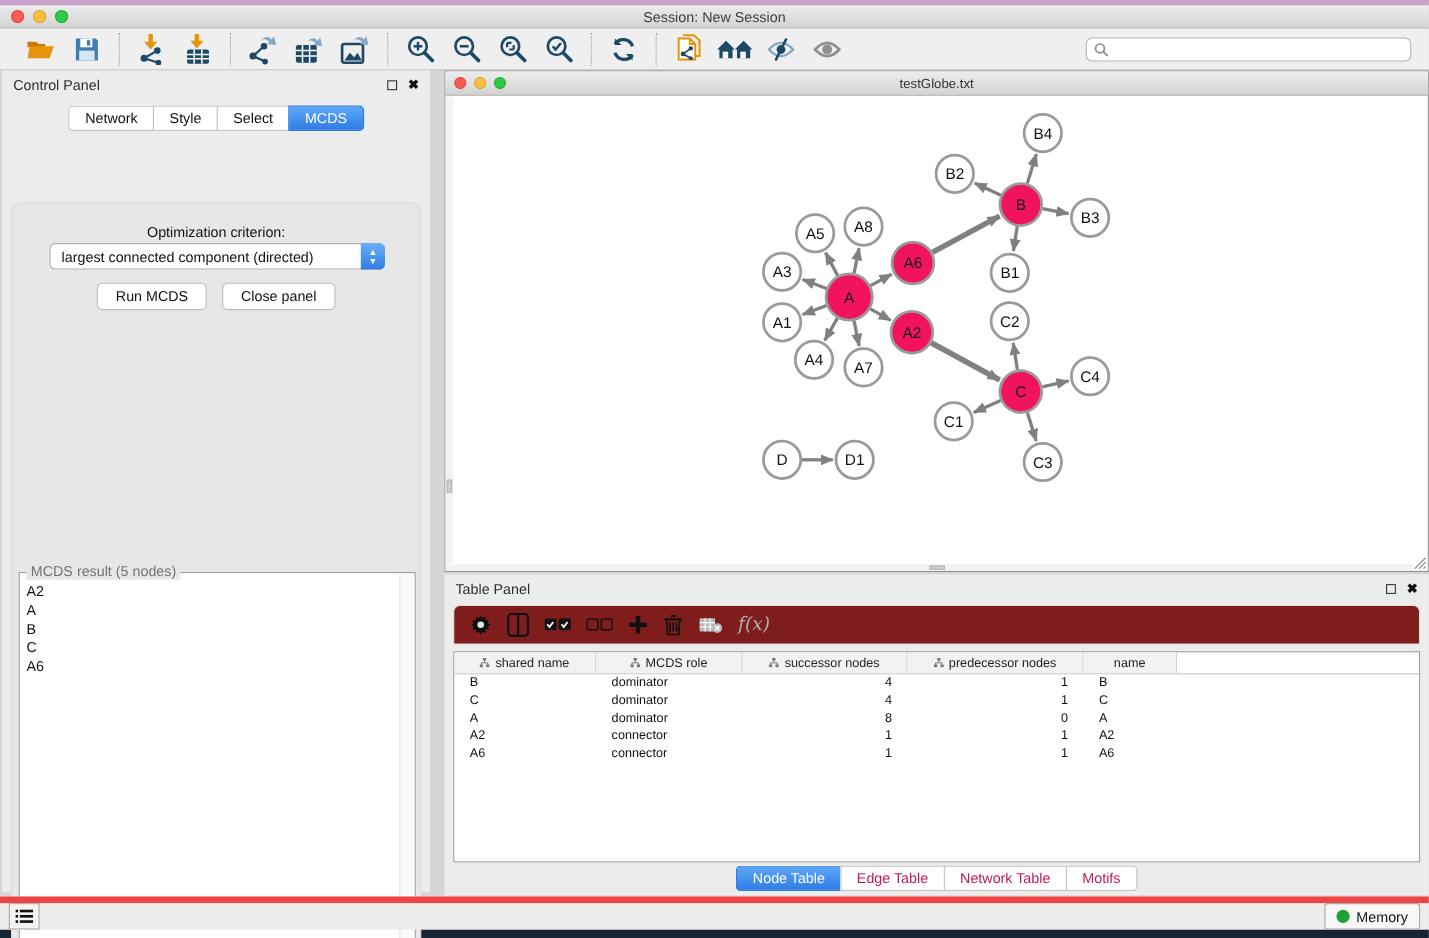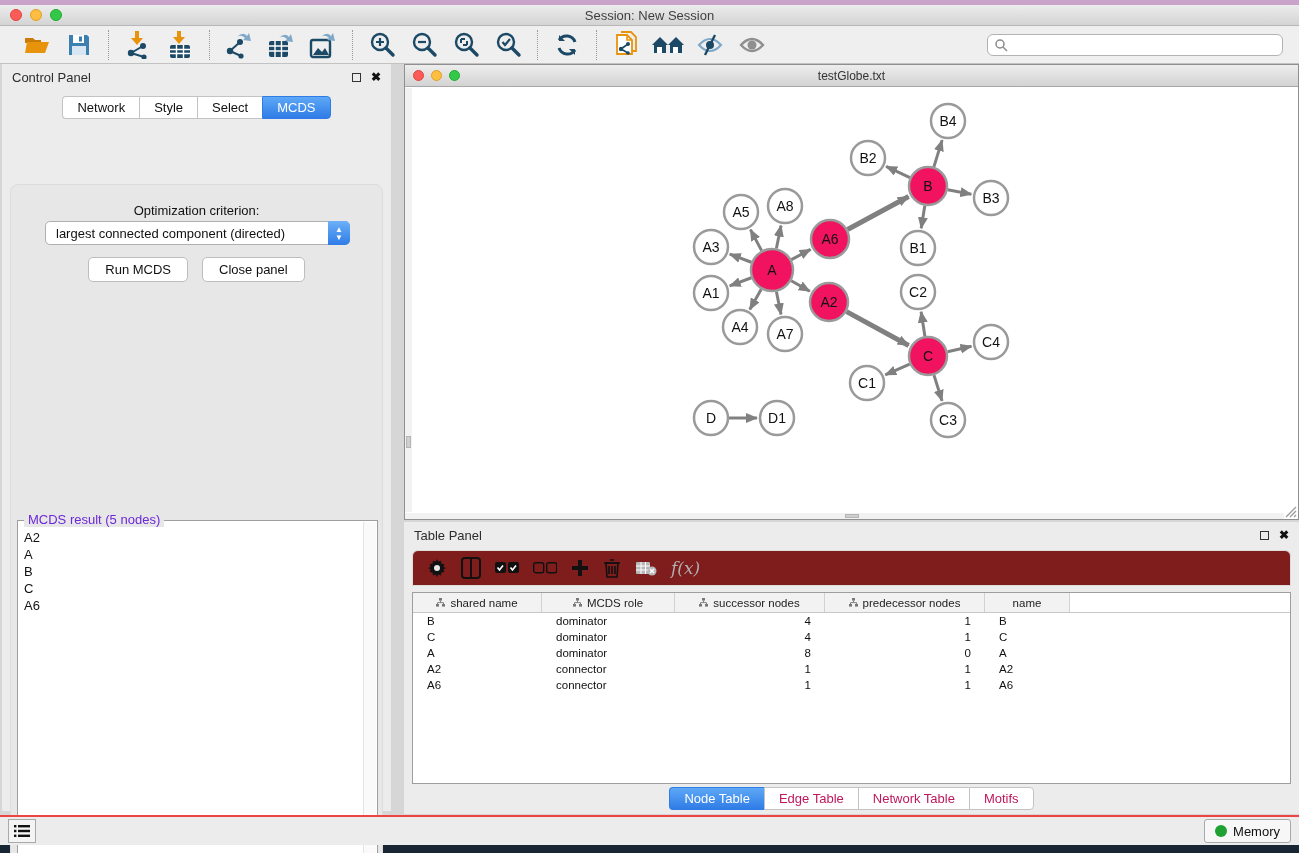--- a/index.html
+++ b/index.html
@@ -60,21 +60,21 @@
     background:linear-gradient(#6cb0f8,#2f7ce6); display:flex; flex-direction:column;
     align-items:center; justify-content:center; gap:1px; }
   .stepper span { color:#fff; font-size:8px; line-height:7px; }
   .btnrow { position:absolute; left:0; top:72px; width:100%; display:flex; justify-content:center; gap:14px; }
   .pbtn { background:#fff; border:1px solid #bdbdbd; border-radius:5px; font-size:13px;
     color:#111; padding:4px 16px; cursor:pointer; }
 
   .result-box { position:absolute; left:6px; top:335px; width:361px; height:340px;
     border:1px solid #9e9e9e; background:#fff; }
   .result-legend { position:absolute; left:6px; top:-9px; background:#e7e7e7; padding:0 4px;
-    font-size:13px; color:#6d28d9; }
+    font-size:13px; color:#737373; }
   .result-list { position:absolute; inset:2px 16px 2px 2px; font-size:13px; color:#111;
     padding:6px 4px; line-height:17px; overflow:hidden; }
   .result-scroll { position:absolute; right:1px; top:1px; bottom:1px; width:13px; background:#fafafa;
     border-left:1px solid #e4e4e4; }
 
   
   .network-window { left:404px; top:64px; width:895px; height:456px; background:#fff;
     border:1px solid #8f8f8f; }
   .net-titlebar { height:22px; background:linear-gradient(#ededed,#d3d3d3);
     border-bottom:1px solid #a8a8a8; display:flex; align-items:center; position:relative; }
@@ -105,21 +105,21 @@
   .td.right { text-align:right; padding-right:14px; }
   .tp-tabs { position:absolute; left:0; right:0; bottom:4px; display:flex; justify-content:center; }
   .tp-tab { font-size:13px; color:#be185d; background:#fff; border:1px solid #c3c3c3;
     padding:3px 14px; border-right:none; cursor:pointer; }
   .tp-tab:first-child { border-radius:4px 0 0 4px; }
   .tp-tab:last-child { border-radius:0 4px 4px 0; border-right:1px solid #c3c3c3; }
   .tp-tab.active { background:linear-gradient(#5ea8f7,#2f7ce6); color:#fff; border-color:#2f7ce6; }
 
   
   .statusbar { left:0; top:815px; width:1299px; height:30px; background:#ececec;
-    border-top:2px solid #ef4444; display:flex; align-items:center; padding:0 8px; }
+    border-top:6px solid #ef4444; display:flex; align-items:center; padding:0 8px; }
   .list-btn { width:28px; height:24px; background:#f4f4f4; border:1px solid #a9a9a9;
     display:flex; align-items:center; justify-content:center; cursor:pointer; }
   .memory-btn { margin-left:auto; background:#f7f7f7; border:1px solid #a9a9a9; border-radius:3px;
     height:24px; display:flex; align-items:center; gap:6px; padding:0 10px; font-size:13px; color:#111; cursor:pointer; }
   .memdot { width:12px; height:12px; border-radius:50%; background:#1ea233; }
 
   svg { display:block; }
 </style>
 </head>
 <body>

